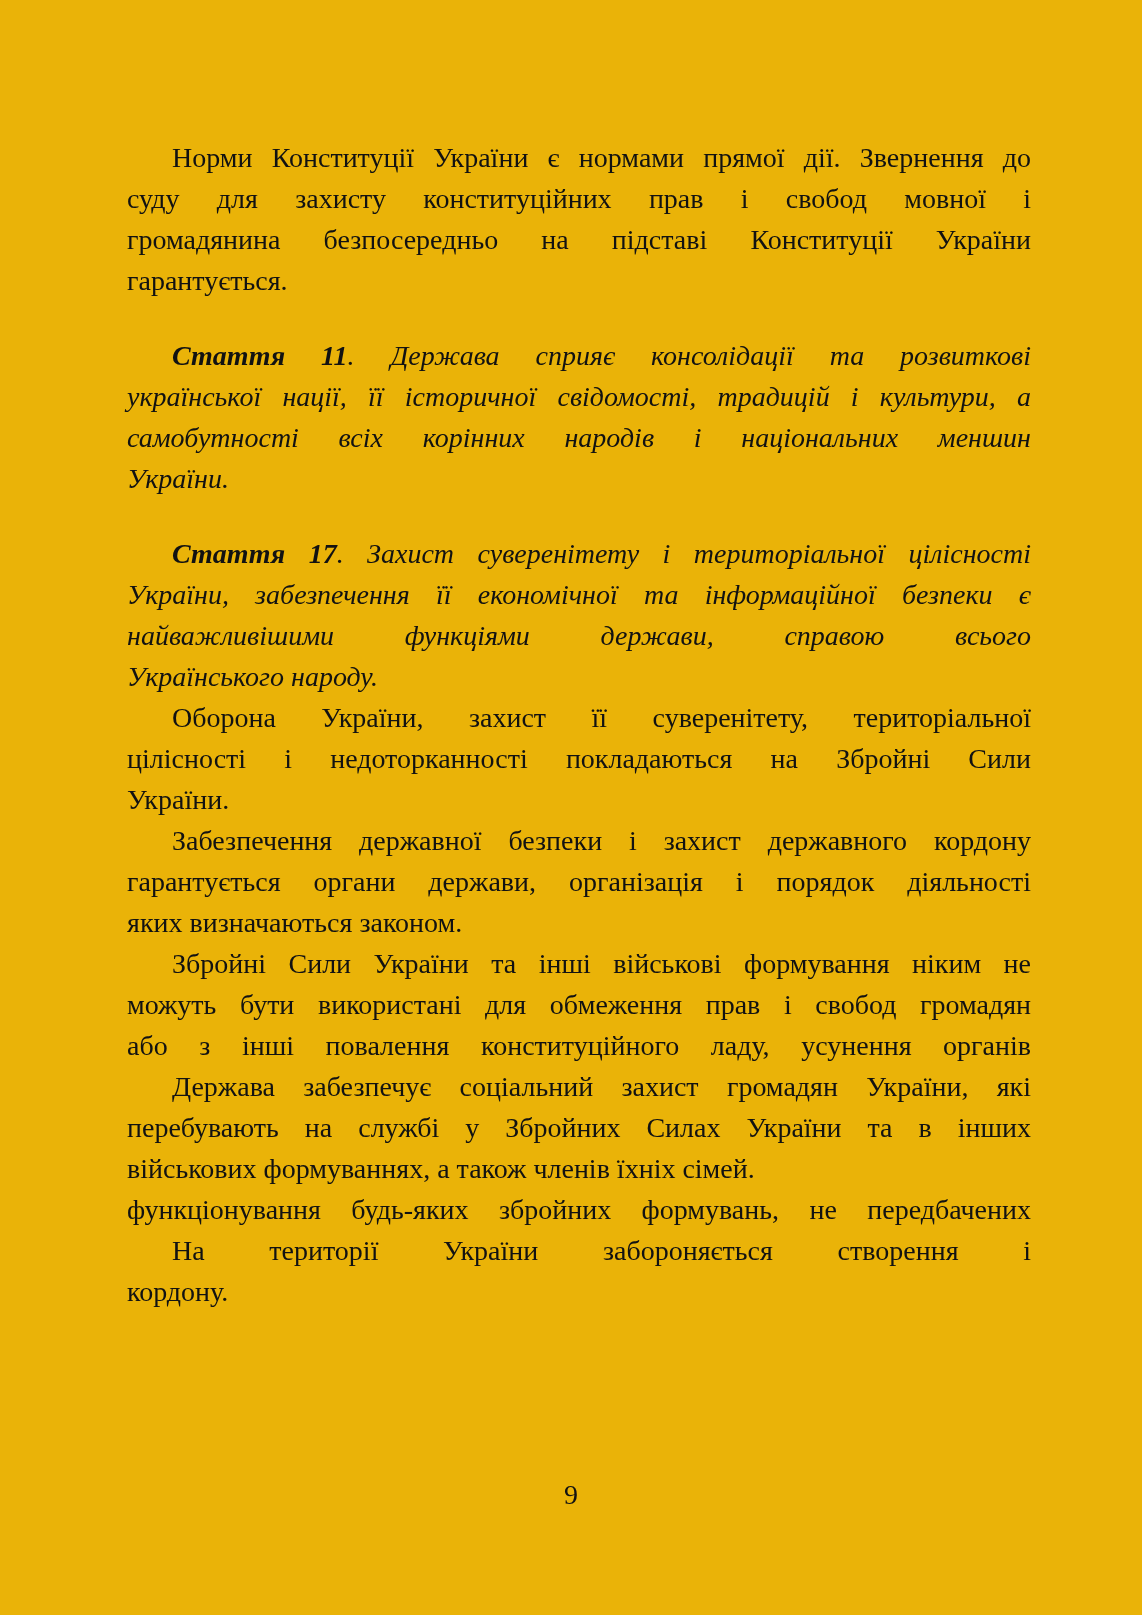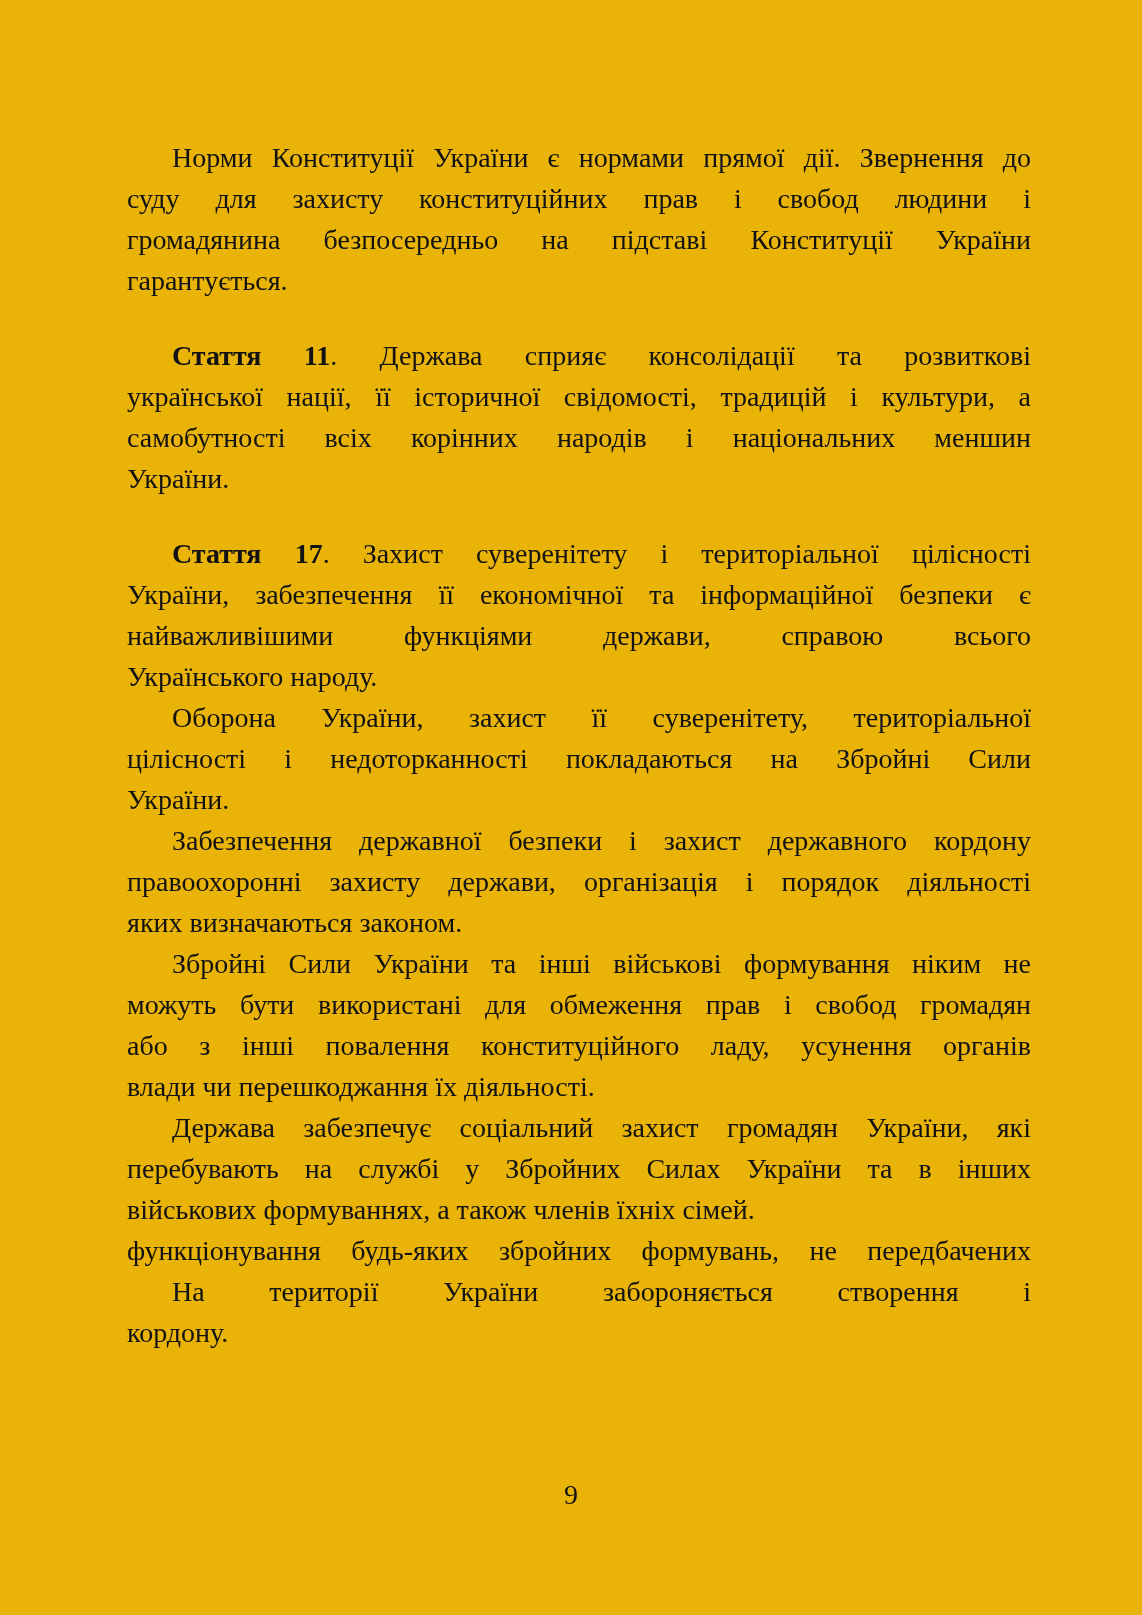--- a/index.html
+++ b/index.html
@@ -20,20 +20,21 @@
     line-height: 41px;
     color: #121212;
     overflow: hidden;
   }
   .para {
     margin: 0;
     padding: 0;
   }
   .para.spaced {
     margin-top: 34px;
+    font-style: italic;
   }
   .line {
     text-align: justify;
     text-align-last: justify;
   }
   .line.first {
     padding-left: 45px;
   }
   .line.last {
     text-align-last: left;
@@ -53,21 +54,21 @@
     color: #121212;
   }
 </style>
 </head>
 <body>
 
 <div class="page">
 
   <div class="para">
     <div class="line first">Норми Конституції України є нормами прямої дії. Звернення до</div>
-    <div class="line">суду для захисту конституційних прав і свобод людини і</div>
+    <div class="line">суду для захисту конституційних прав і свобод мовної і</div>
     <div class="line">громадянина безпосередньо на підставі Конституції України</div>
     <div class="line last">гарантується.</div>
   </div>
 
   <div class="para spaced">
     <div class="line first"><b class="article-no">Стаття 11</b><span>. Держава сприяє консолідації та розвиткові</span></div>
     <div class="line">української нації, її історичної свідомості, традицій і культури, а</div>
     <div class="line">самобутності всіх корінних народів і національних меншин</div>
     <div class="line last">України.</div>
   </div>
@@ -80,29 +81,28 @@
   </div>
 
   <div class="para">
     <div class="line first">Оборона України, захист її суверенітету, територіальної</div>
     <div class="line">цілісності і недоторканності покладаються на Збройні Сили</div>
     <div class="line last">України.</div>
   </div>
 
   <div class="para">
     <div class="line first">Забезпечення державної безпеки і захист державного кордону</div>
-    <div class="line">правоохоронні захисту держави, організація і порядок діяльності</div>
+    <div class="line">гарантується органи держави, організація і порядок діяльності</div>
     <div class="line last">яких визначаються законом.</div>
   </div>
 
   <div class="para">
     <div class="line first">Збройні Сили України та інші військові формування ніким не</div>
     <div class="line">можуть бути використані для обмеження прав і свобод громадян</div>
     <div class="line">або з інші повалення конституційного ладу, усунення органів</div>
-    <div class="line last">влади чи перешкоджання їх діяльності.</div>
   </div>
 
   <div class="para">
     <div class="line first">Держава забезпечує соціальний захист громадян України, які</div>
     <div class="line">перебувають на службі у Збройних Силах України та в інших</div>
     <div class="line last">військових формуваннях, а також членів їхніх сімей.</div>
   </div>
 
   <div class="para">
     <div class="line">функціонування будь-яких збройних формувань, не передбачених</div>

